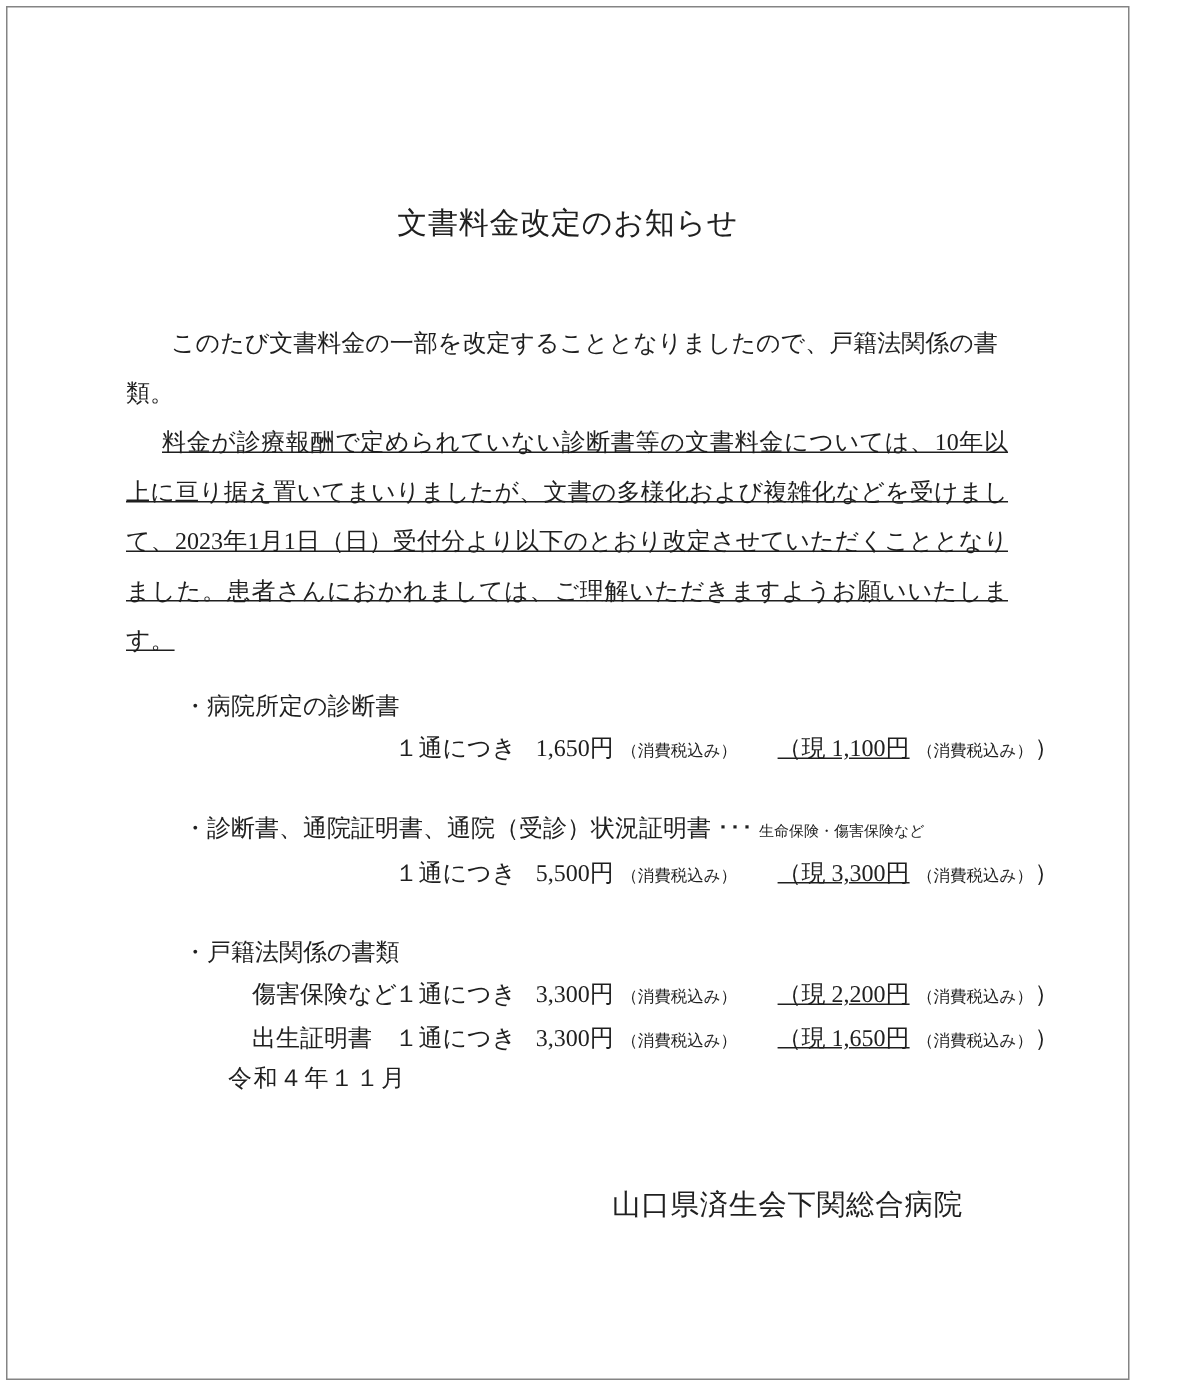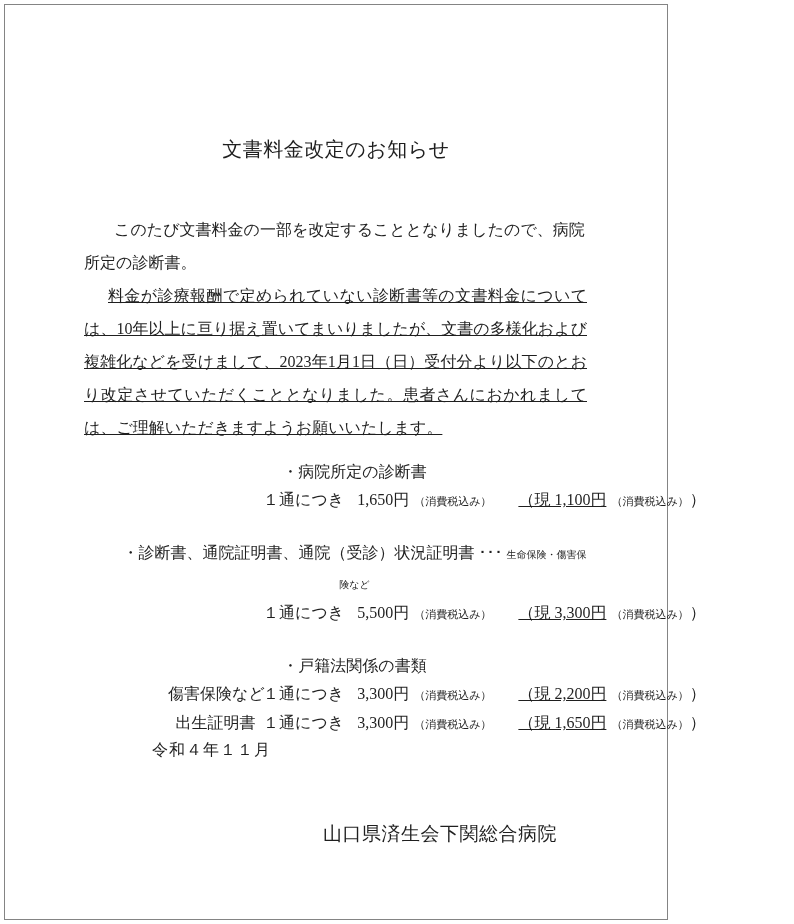--- a/index.html
+++ b/index.html
@@ -5,21 +5,21 @@
   html, body {
     margin: 0;
     padding: 0;
     background: #ffffff;
     width: 794px;
     height: 924px;
     overflow: hidden;
   }
   .page {
     box-sizing: border-box;
-    width: 664px;
+    width: 749px;
     height: 916px;
     margin: 4px;
     border: 1px solid #848484;
     background: #ffffff;
     font-family: "Liberation Serif", "DejaVu Serif", serif;
     color: #1f1f1f;
     position: relative;
   }
   .title {
     margin: 132px 0 0 0;
@@ -43,21 +43,20 @@
   }
   .para.detail {
     text-indent: 24px;
     text-align: justify;
     text-decoration: underline;
   }
   .item {
     margin-top: 24px;
     font-size: 16px;
     line-height: 28px;
-    text-align: center;
   }
   .item.first {
     margin-top: 14px;
   }
   .bullet-line {
     padding-left: 38px;
   }
   .insurance-note {
     font-size: 10px;
     margin-left: 4px;
@@ -105,21 +104,21 @@
 </style>
 </head>
 <body>
 
 <div class="page">
 
   <h1 class="title">文書料金改定のお知らせ</h1>
 
   <div class="body-area">
 
-    <p class="para intro">このたび文書料金の一部を改定することとなりましたので、病院所定の診断書。</p>
+    <p class="para intro">このたび文書料金の一部を改定することとなりましたので、戸籍法関係の書類。</p>
     <p class="para detail">料金が診療報酬で定められていない診断書等の文書料金については、10年以上に亘り据え置いてまいりましたが、文書の多様化および複雑化などを受けまして、2023年1月1日（日）受付分より以下のとおり改定させていただくこととなりました。患者さんにおかれましては、ご理解いただきますようお願いいたします。</p>
 
     <div class="item first">
       <div class="bullet-line">
         <span>・病院所定の診断書</span>
       </div>
       <div class="price-row">
         <span>１通につき</span><span class="new-price">1,650円</span><span class="tax">（消費税込み）</span><span class="current">（現 1,100円</span><span class="tax">（消費税込み）</span><span class="close-paren">）</span>
       </div>
     </div>

